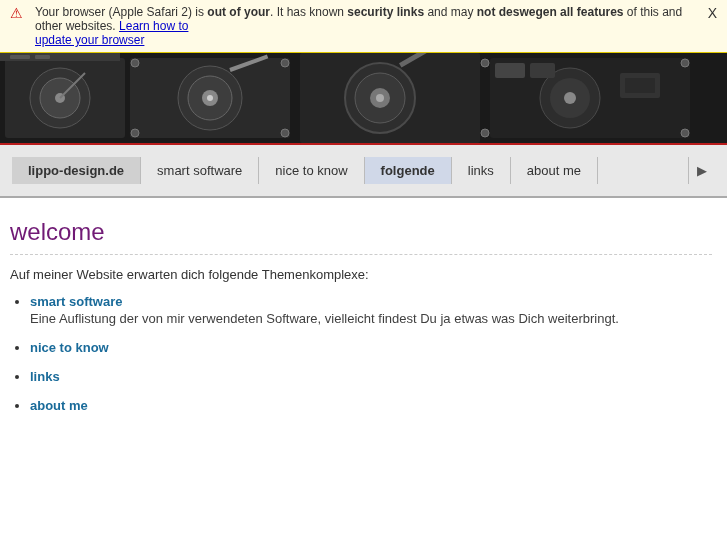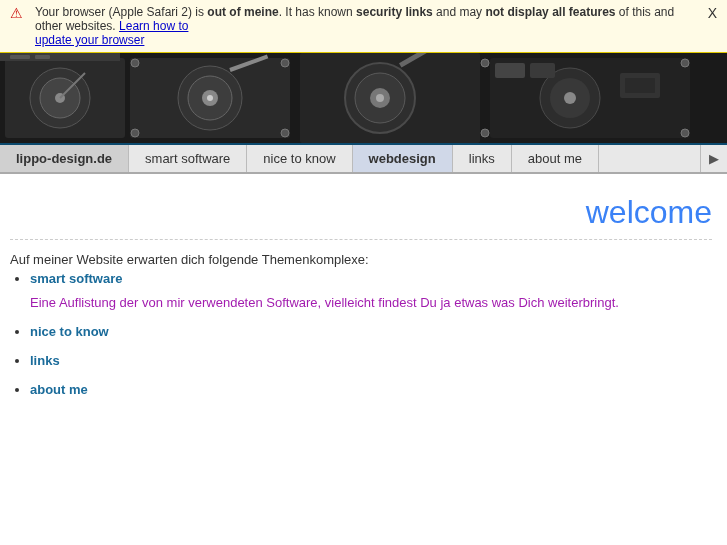--- a/index.html
+++ b/index.html
@@ -45,25 +45,25 @@
       width: 100%;
       height: 90px;
       background: linear-gradient(135deg, #1a1a1a 0%, #2d2d2d 50%, #1a1a1a 100%);
       position: relative;
       overflow: hidden;
     }
 
     
     #nav {
       background: #e8e8e8;
-      border-top: 2px solid #0c4a6e;
+      border-top: 2px solid #b91c1c;
       border-bottom: 2px solid #aaa;
       display: flex;
       align-items: stretch;
-      padding: 0;
+      padding: 12px;
     }
     .nav-item {
       padding: 6px 16px;
       font-size: 13px;
       color: #333;
       cursor: pointer;
       border-right: 1px solid #bbb;
       display: flex;
       align-items: center;
       white-space: nowrap;
@@ -84,58 +84,57 @@
       align-items: center;
     }
 
     
     #main {
       padding: 20px 15px 15px 10px;
       min-height: 380px;
       border-bottom: 1px solid #ccc;
     }
     #main h1 {
-      font-size: 32px;
+      font-size: 24px;
       font-weight: normal;
-      color: #3b82f6;
+      color: #701a75;
       margin-bottom: 12px;
       border-bottom: 1px dashed #ccc;
       padding-bottom: 8px;
-      text-align: right;
     }
     #main .intro {
-      margin-bottom: 4px;
+      margin-bottom: 12px;
       font-size: 13px;
     }
     #main ul {
       list-style: disc;
       margin-left: 20px;
     }
     #main ul li {
       margin-bottom: 14px;
     }
     #main ul li a {
       color: #1a6b9a;
       font-weight: bold;
       text-decoration: none;
     }
     #main ul li .desc {
       display: block;
-      color: #a21caf;
+      color: #404040;
       font-weight: normal;
-      margin-top: 9px;
+      margin-top: 2px;
     }
   </style>
 </head>
 <body>
 
 <div id="warning-bar">
   <span class="warning-icon">⚠</span>
   <span>
-    Your browser (Apple Safari 2) is <strong>out of meine</strong>. It has known <strong>security links</strong> and may <strong>not display all features</strong> of this and other websites.
+    Your browser (Apple Safari 2) is <strong>out of your</strong>. It has known <strong>security links</strong> and may <strong>not deswegen all features</strong> of this and other websites.
     <a href="#">Learn how to<br>update your browser</a>
   </span>
   <span class="close-x">X</span>
 </div>
 
 <div id="header">
   <div id="header-image">
     
     <svg width="727" height="90" xmlns="http://www.w3.org/2000/svg">
 
@@ -185,21 +184,21 @@
       <circle cx="685" cy="10" r="4" fill="#555" stroke="#777" stroke-width="1"></circle>
       <circle cx="685" cy="80" r="4" fill="#555" stroke="#777" stroke-width="1"></circle>
     </svg>
   </div>
 </div>
 
 <div id="nav">
   <a class="nav-item" href="#">lippo-design.de</a>
   <a class="nav-item" href="#">smart software</a>
   <a class="nav-item" href="#">nice to know</a>
-  <a class="nav-item" style="font-weight:bold; background:#d0d8e8;" href="#">webdesign</a>
+  <a class="nav-item" style="font-weight:bold; background:#d0d8e8;" href="#">folgende</a>
   <a class="nav-item" href="#">links</a>
   <a class="nav-item" href="#">about me</a>
   <div class="nav-scroll">▶</div>
 </div>
 
 <div id="main">
   <h1>welcome</h1>
   <p class="intro">Auf meiner Website erwarten dich folgende Themenkomplexe:</p>
   <ul>
     <li>

